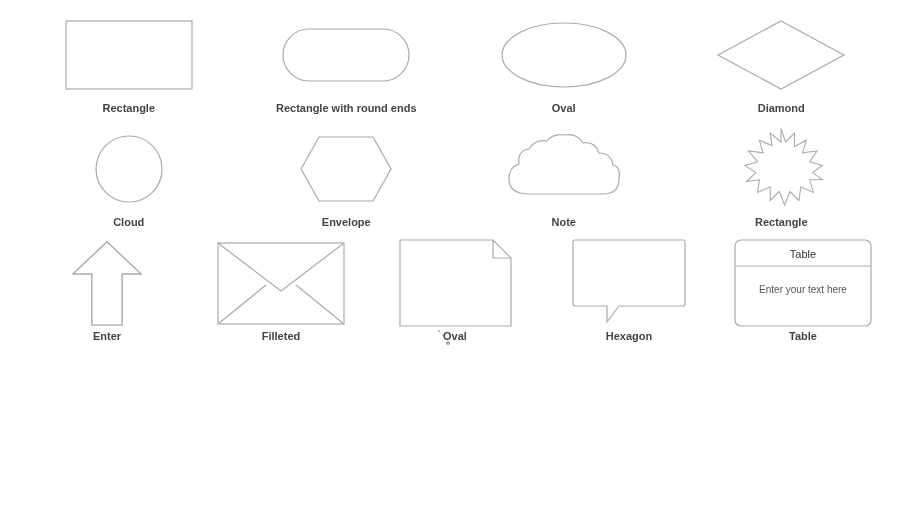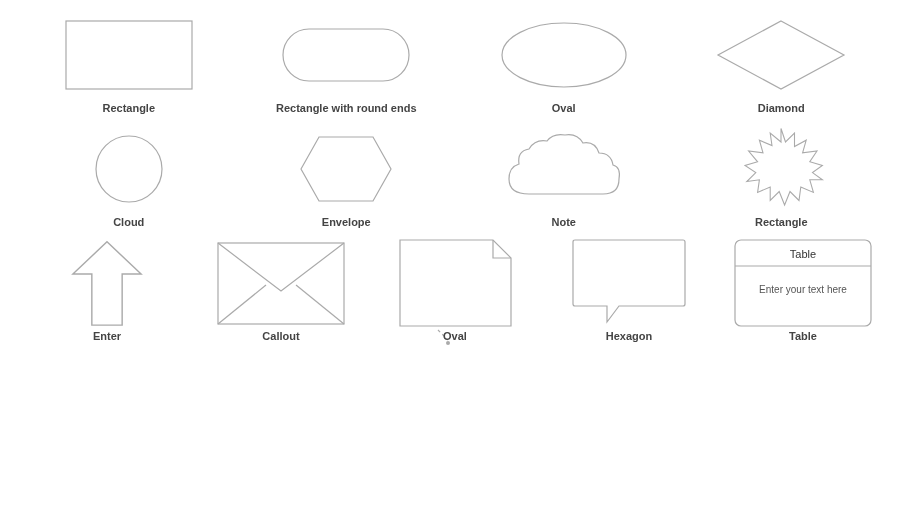--- a/index.html
+++ b/index.html
@@ -150,21 +150,21 @@
 
     <div class="shape-item">
       <div class="shape-canvas">
         <svg width="130" height="85" viewBox="0 0 130 85">
           <rect x="2" y="2" width="126" height="81" fill="white" stroke="#aaa" stroke-width="1.2"></rect>
           <polyline points="2,2 65,50 128,2" fill="none" stroke="#aaa" stroke-width="1.2"></polyline>
           <line x1="2" y1="83" x2="50" y2="44" stroke="#aaa" stroke-width="1.2"></line>
           <line x1="128" y1="83" x2="80" y2="44" stroke="#aaa" stroke-width="1.2"></line>
         </svg>
       </div>
-      <span class="shape-label">Callout</span>
+      <span class="shape-label">Filleted</span>
     </div>
 
     <div class="shape-item">
       <div class="shape-canvas">
         <svg width="115" height="90" viewBox="0 0 115 90">
           <path d="M2,2 L95,2 L113,20 L113,88 L2,88 Z" fill="white" stroke="#aaa" stroke-width="1.2"></path>
           <polyline points="95,2 95,20 113,20" fill="none" stroke="#aaa" stroke-width="1.2"></polyline>
           <line x1="40" y1="92" x2="50" y2="102" stroke="#aaa" stroke-width="1.2" stroke-dasharray="3,3"></line>
           <circle cx="50" cy="105" r="2" fill="#aaa"></circle>
         </svg>

